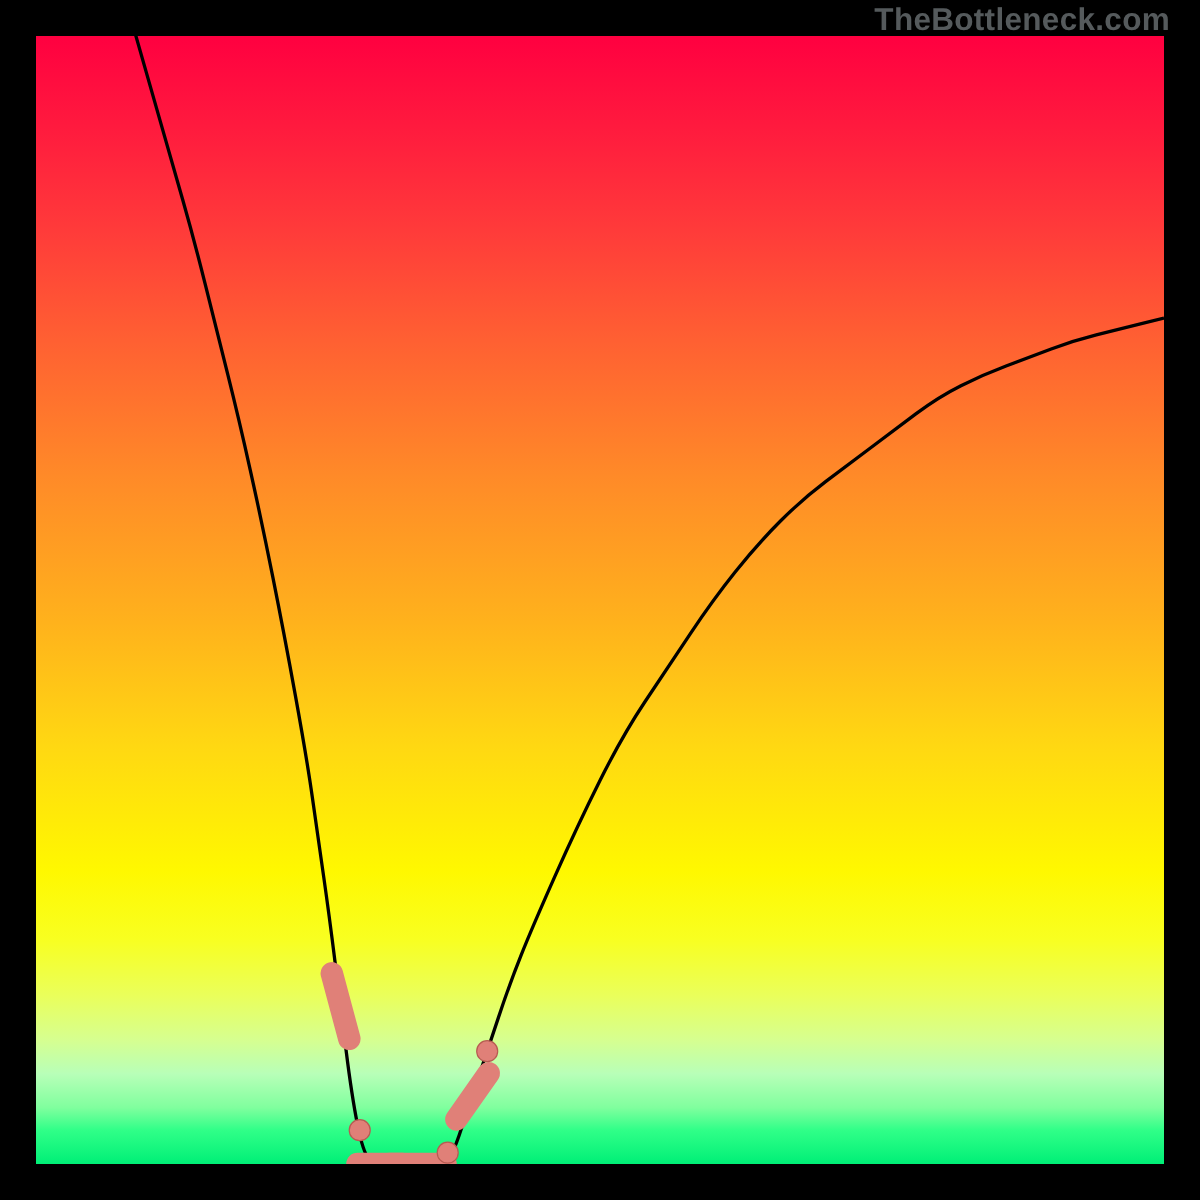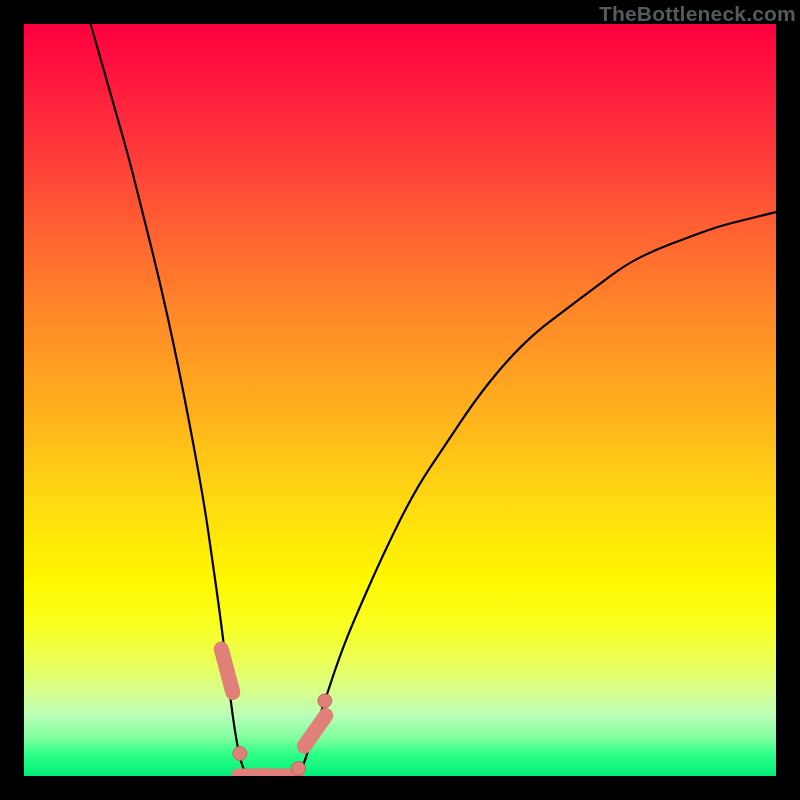--- a/index.html
+++ b/index.html
@@ -38,21 +38,21 @@
       #eaff5a 85%,
       #d6ff90 89%,
       #b8ffb8 92%,
       #80ff9e 95%,
       #30ff88 97%,
       #00ef77 100%);
   }
   .attribution {
     position: absolute;
     top: 2px;
-    right: 4px;
+    right: 20px;
     color: #555a5c;
     font-size: 21px;
     font-weight: 600;
     letter-spacing: 0.2px;
   }
   svg.curve {
     position: absolute;
     left: 0;
     top: 0;
     width: 752px;

